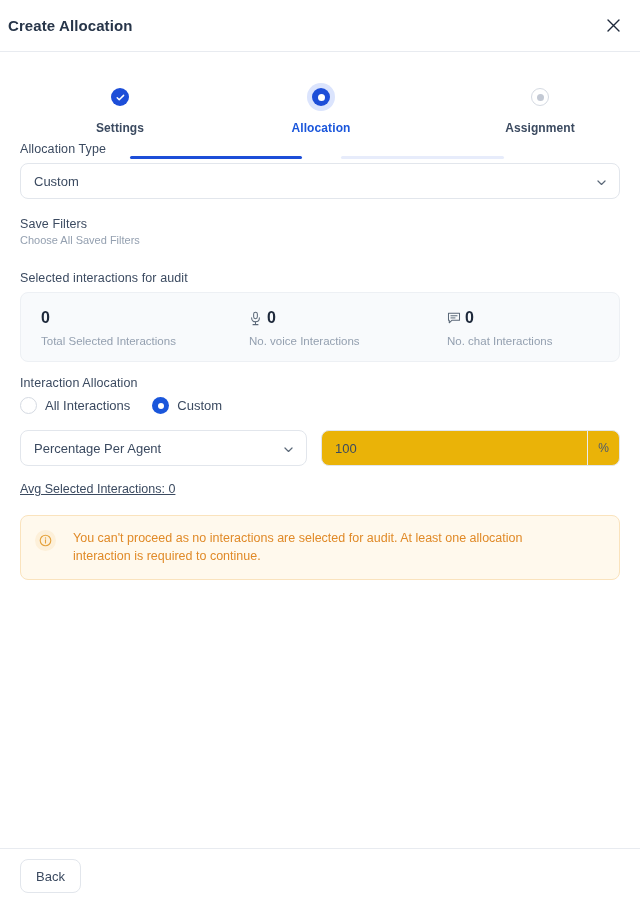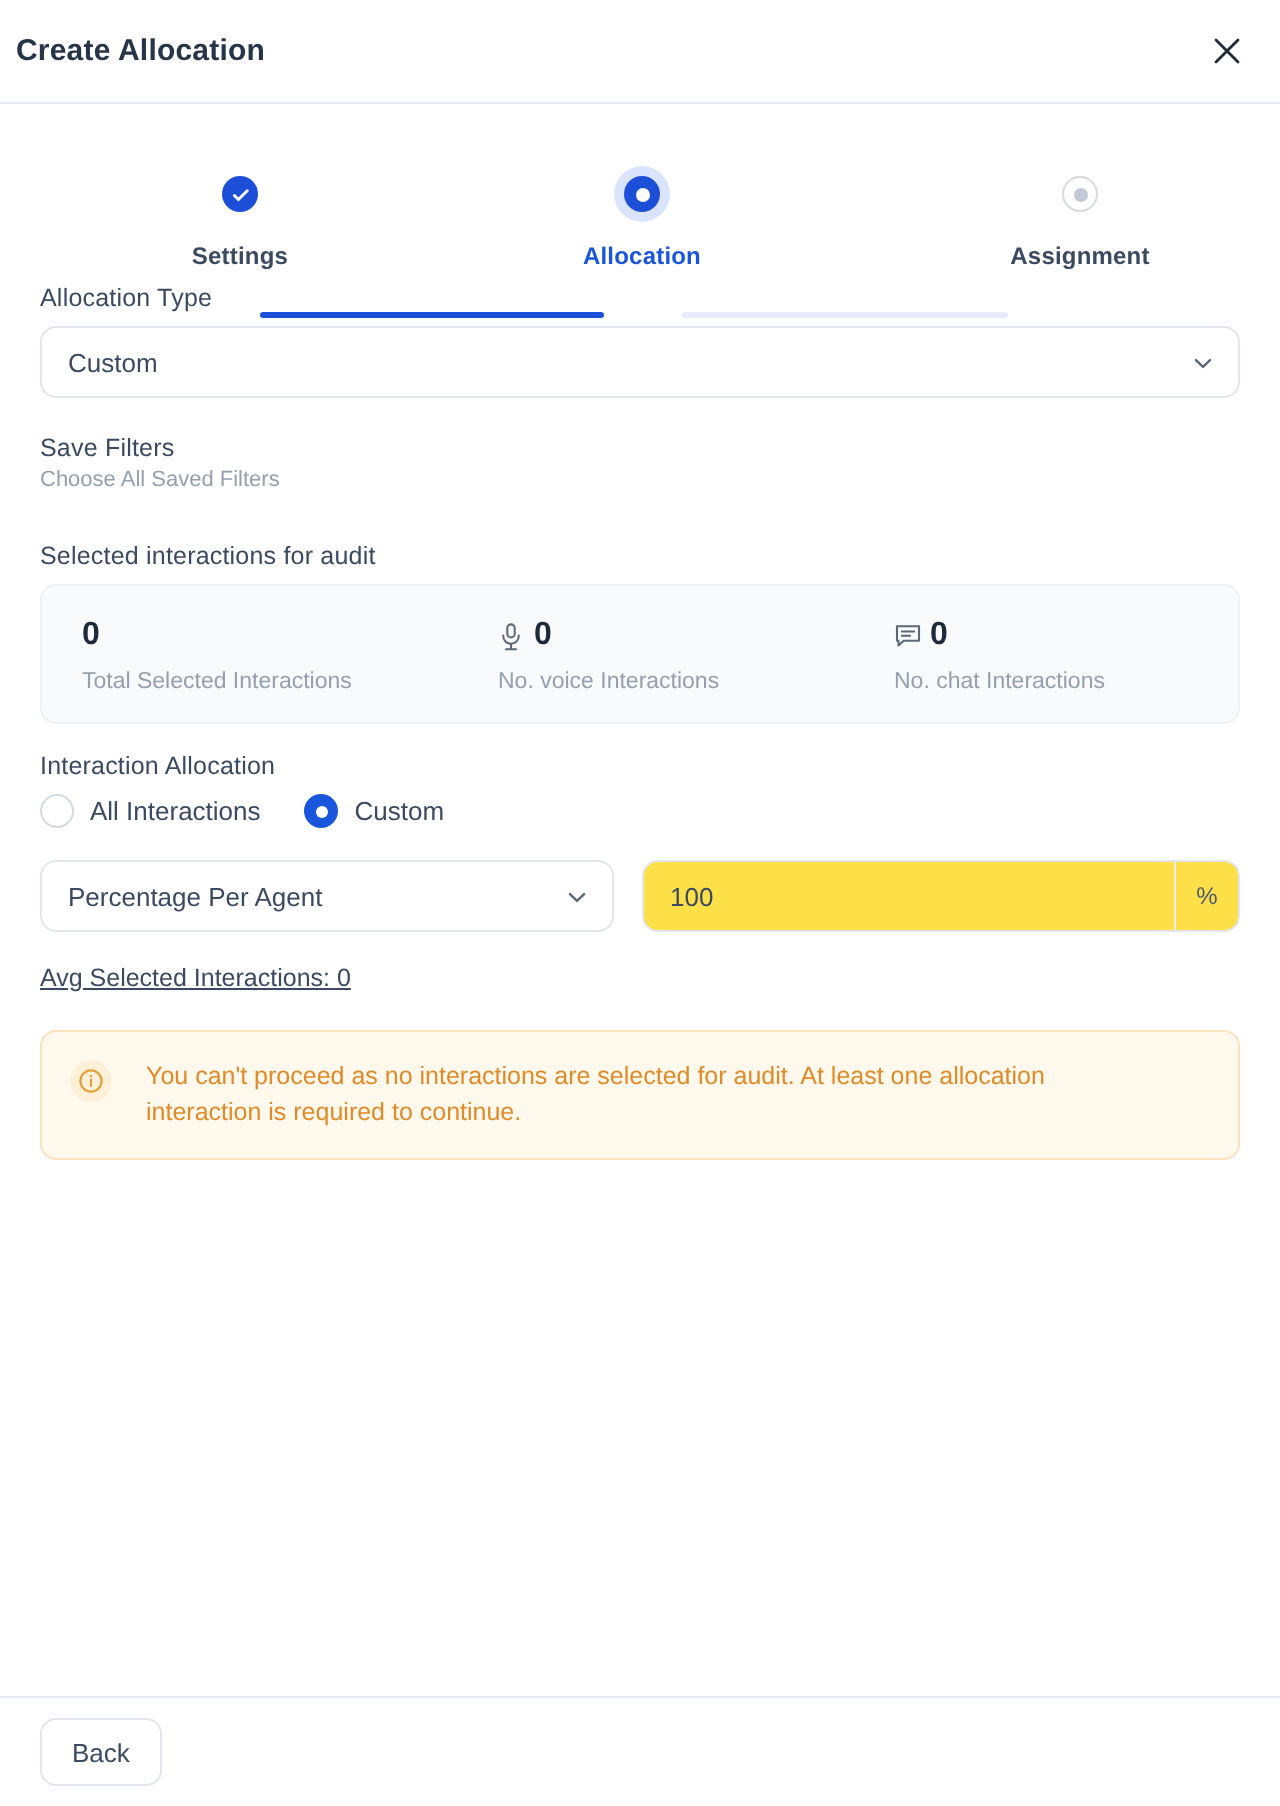--- a/index.html
+++ b/index.html
@@ -223,21 +223,21 @@
     width: 287px;
     flex: none;
   }
   .pct-wrap {
     flex: 1;
     height: 36px;
     border: 1px solid #e2e6ec;
     border-radius: 8px;
     display: flex;
     overflow: hidden;
-    background: #fde047;
+    background: #eab308;
   }
   .pct-input {
     flex: 1;
     border: none;
     outline: none;
     font-family: "Liberation Sans", sans-serif;
     font-size: 13px;
     color: #3b4a60;
     padding: 0 13px;
     background: transparent;

